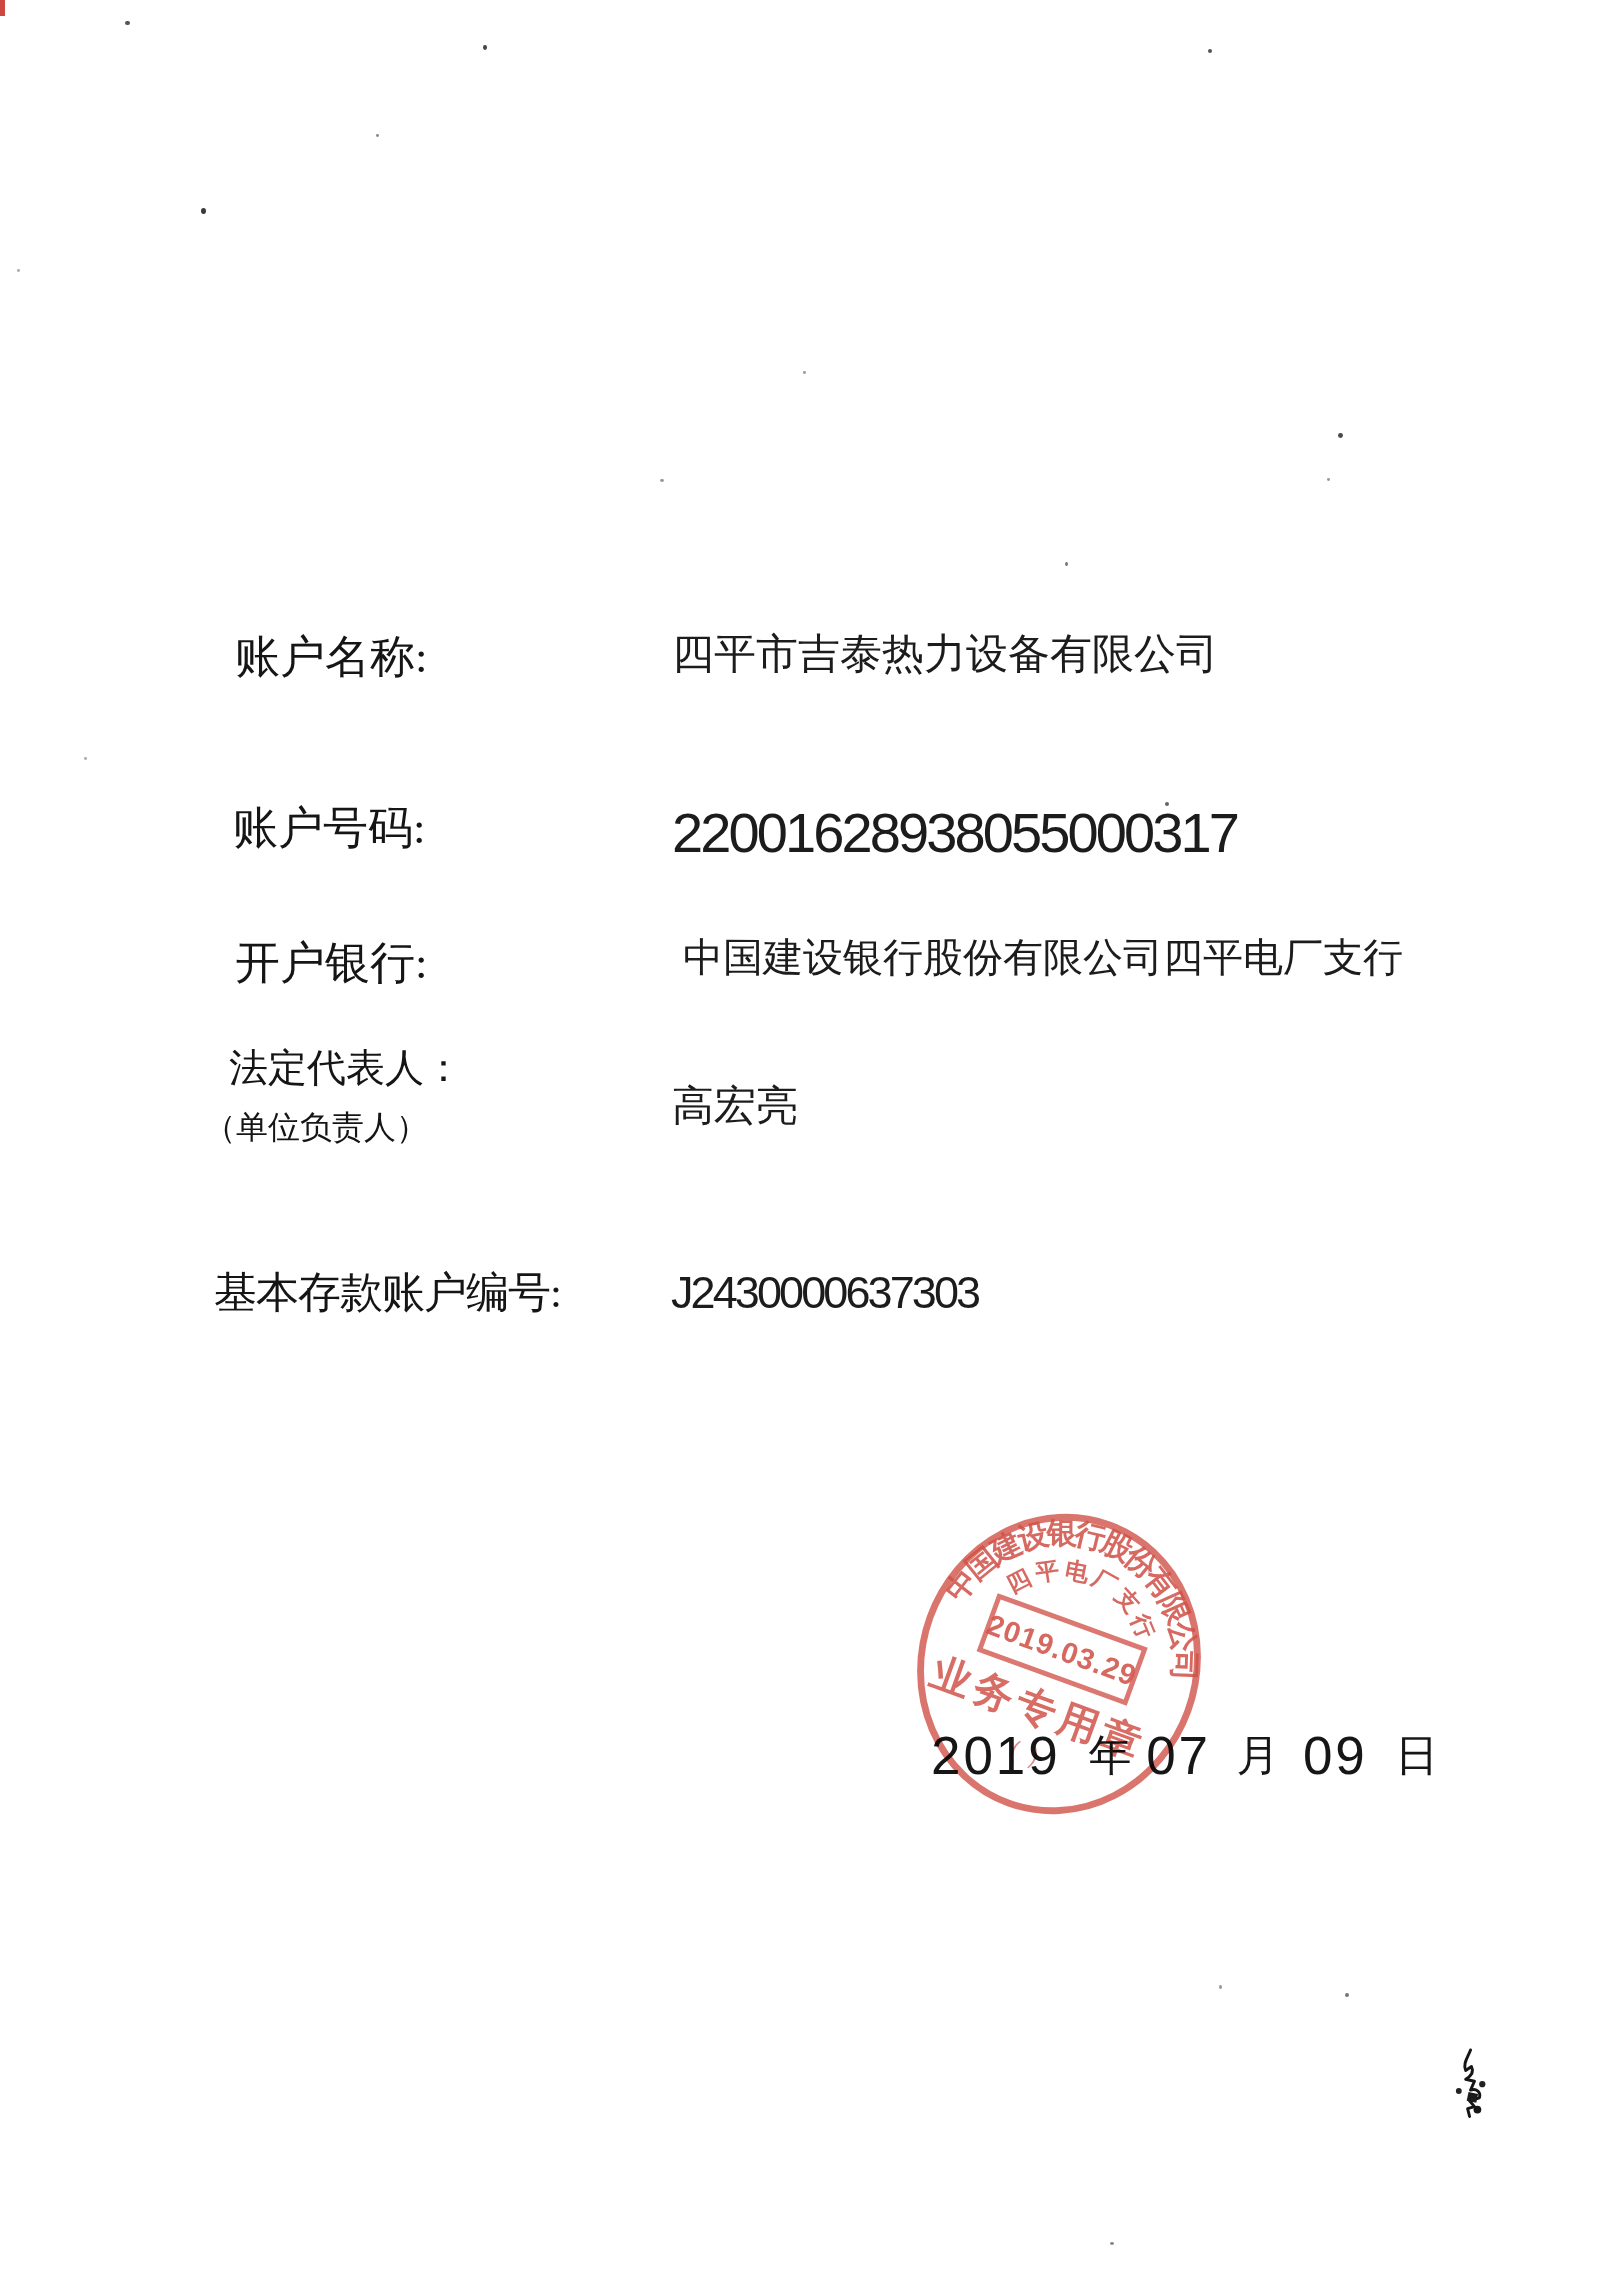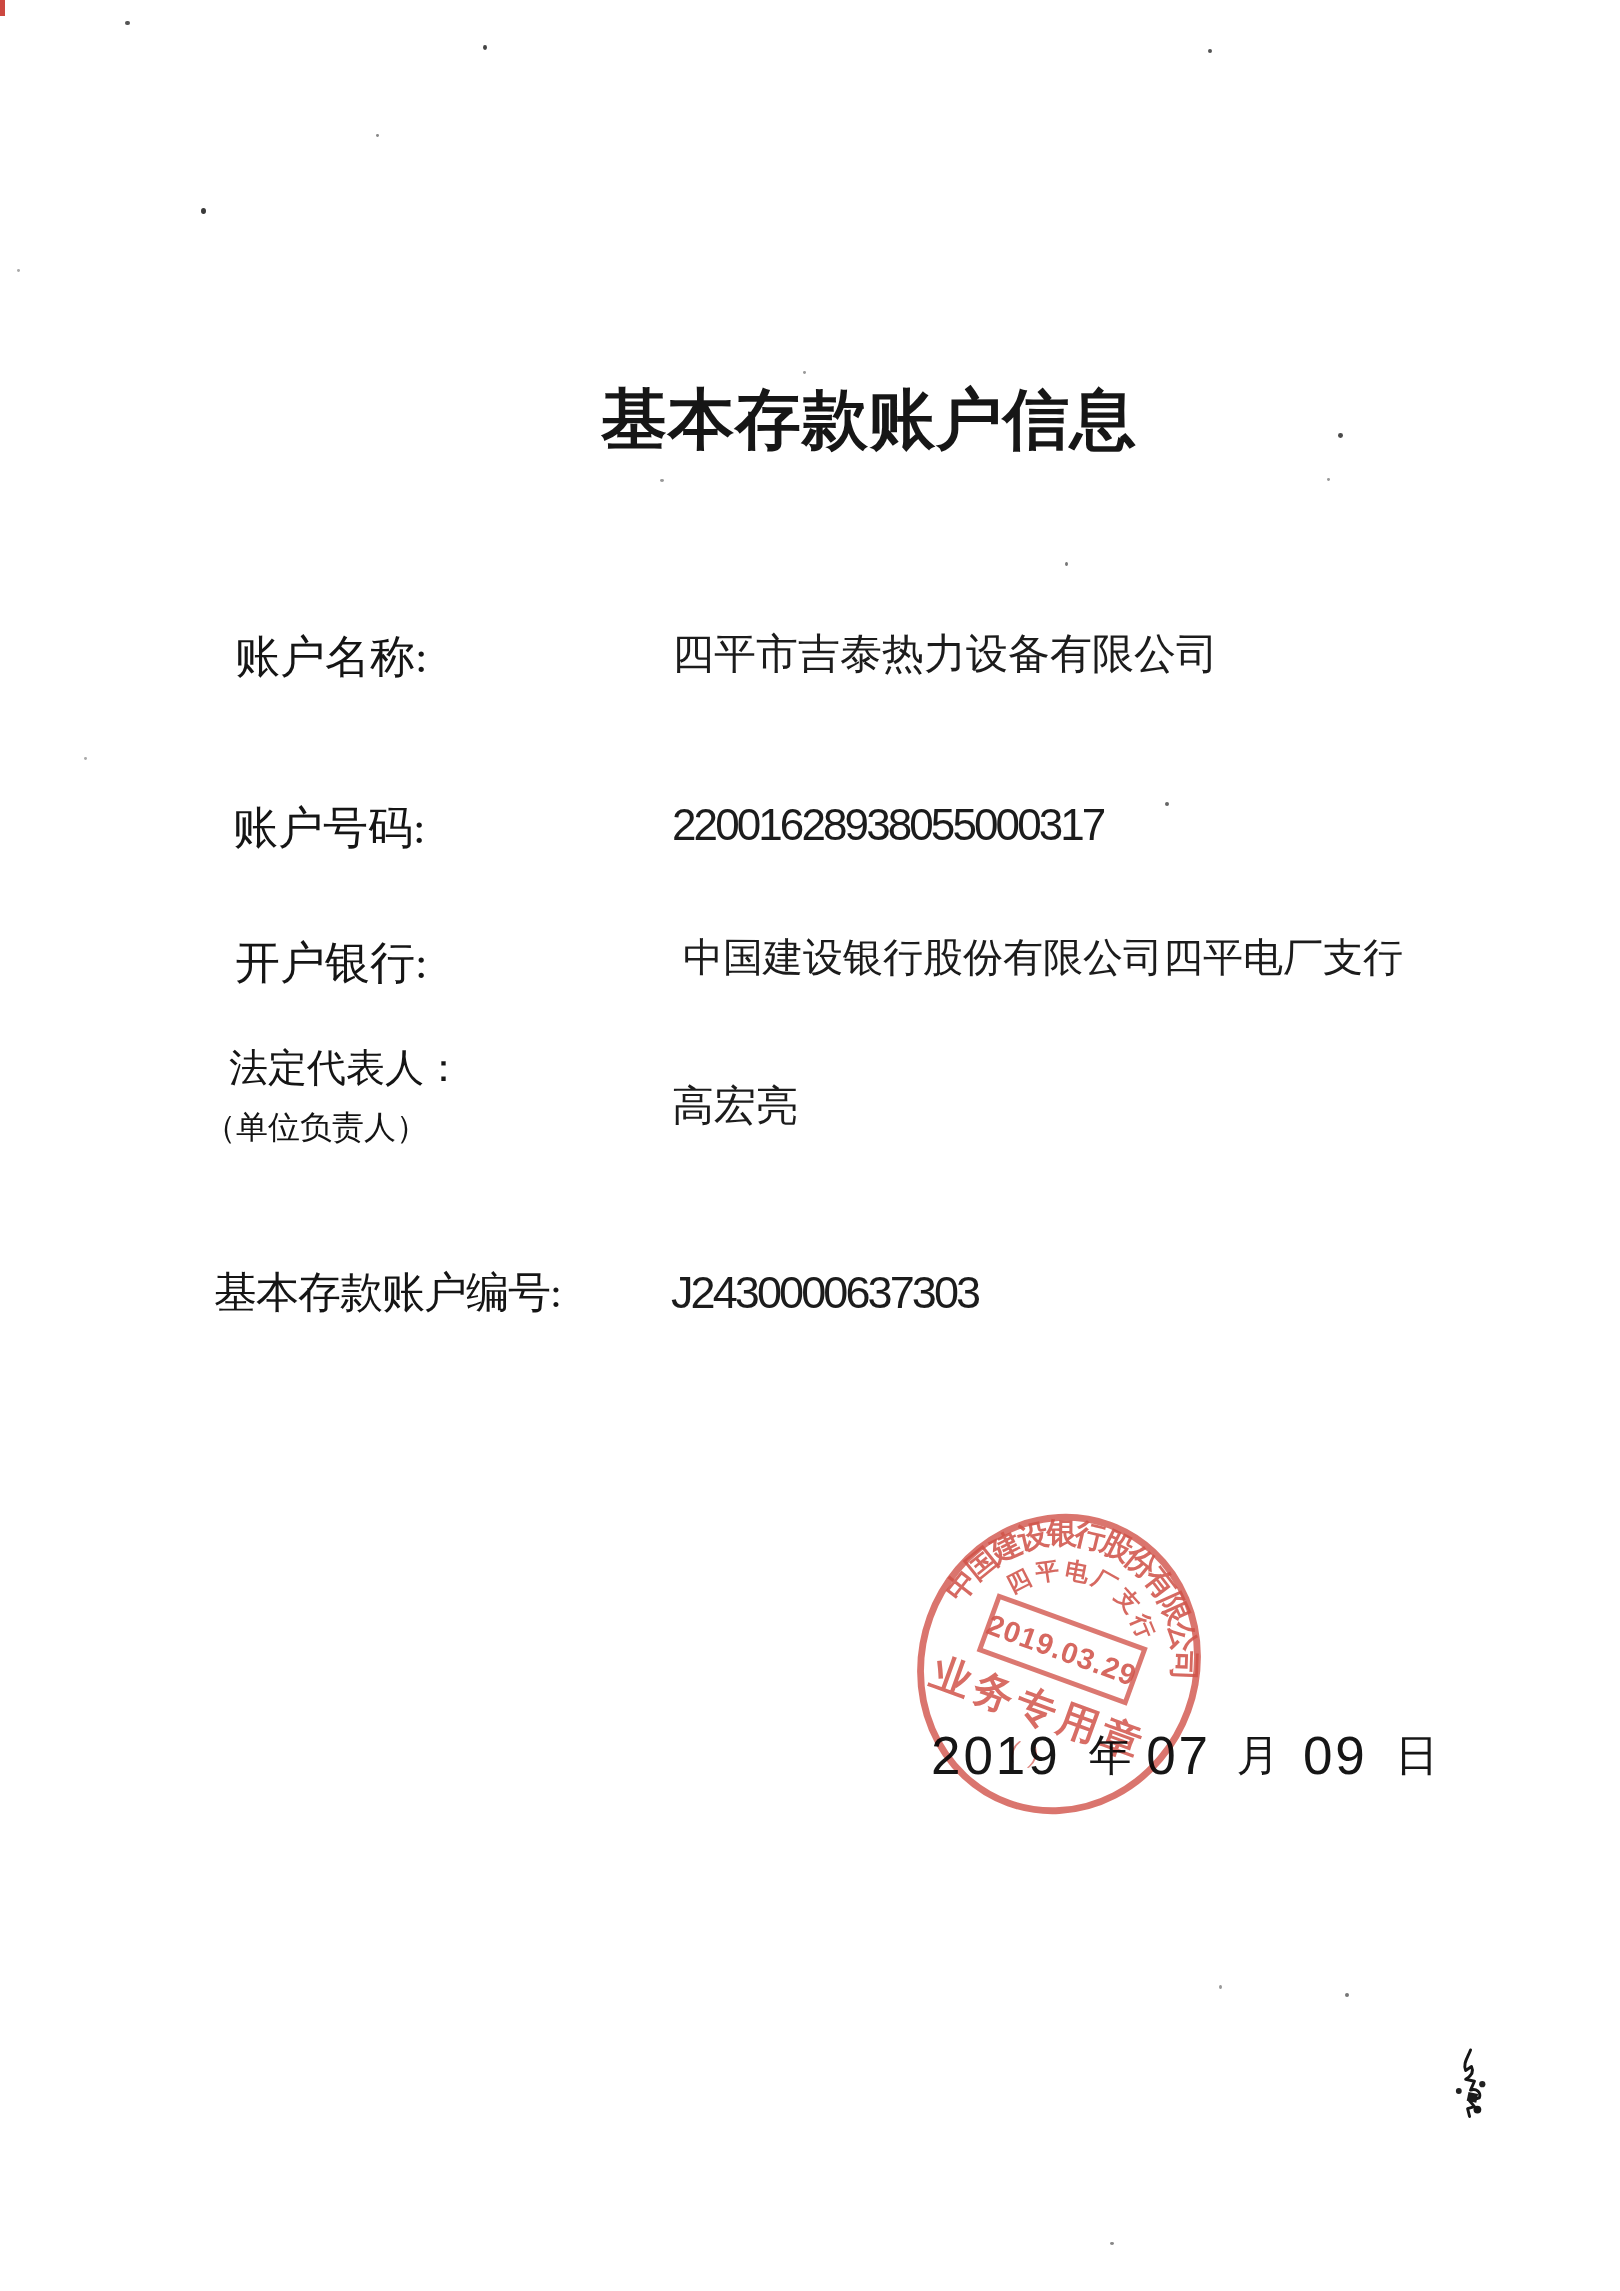--- a/index.html
+++ b/index.html
@@ -57,30 +57,29 @@
   <div class="speck" style="left:1208px;top:49px;width:3.9px;height:3.9px;background:#555;"></div>
   <div class="speck" style="left:1338px;top:433px;width:4.9px;height:4.9px;background:#4a4a4a;"></div>
   <div class="speck" style="left:1327px;top:478px;width:2.9px;height:2.9px;background:#999;"></div>
   <div class="speck" style="left:1065px;top:562px;width:2.9px;height:3.9px;background:#777;"></div>
   <div class="speck" style="left:84px;top:757px;width:2.9px;height:2.9px;background:#aaa;"></div>
   <div class="speck" style="left:1165px;top:802px;width:3.9px;height:3.9px;background:#666;"></div>
   <div class="speck" style="left:1219px;top:1985px;width:2.9px;height:3.9px;background:#999;"></div>
   <div class="speck" style="left:1345px;top:1993px;width:3.9px;height:3.9px;background:#777;"></div>
   <div class="speck" style="left:1110px;top:2242px;width:3.9px;height:2.9px;background:#888;"></div>
 
-  <div class="abs title" style="left:601px;top:375px;">基本存款账户信息</div>
 
   <div>
     <div class="abs lbl" style="left:235px;top:627px;">账户名称:</div>
     <div class="abs val" style="left:672px;top:626px;font-size:42px;">四平市吉泰热力设备有限公司</div>
   </div>
 
   <div>
     <div class="abs lbl" style="left:233px;top:798px;">账户号码:</div>
-    <div class="abs val num" style="left:672px;top:800px;font-size:44px;letter-spacing:-2.9px;">22001628938055000317</div>
+    <div class="abs val num" style="left:672px;top:800px;font-size:56px;letter-spacing:-2.9px;">22001628938055000317</div>
   </div>
 
   <div>
     <div class="abs lbl" style="left:235px;top:933px;">开户银行:</div>
     <div class="abs val" style="left:672px;top:930px;font-size:40px;margin-left:11px;">中国建设银行股份有限公司四平电厂支行</div>
   </div>
 
   <div>
     <div class="abs lbl" style="left:229px;top:1041px;font-size:39px;">法定代表人：</div>
     <div class="abs lbl" style="left:204px;top:1106px;font-size:32px;">（单位负责人）</div>

